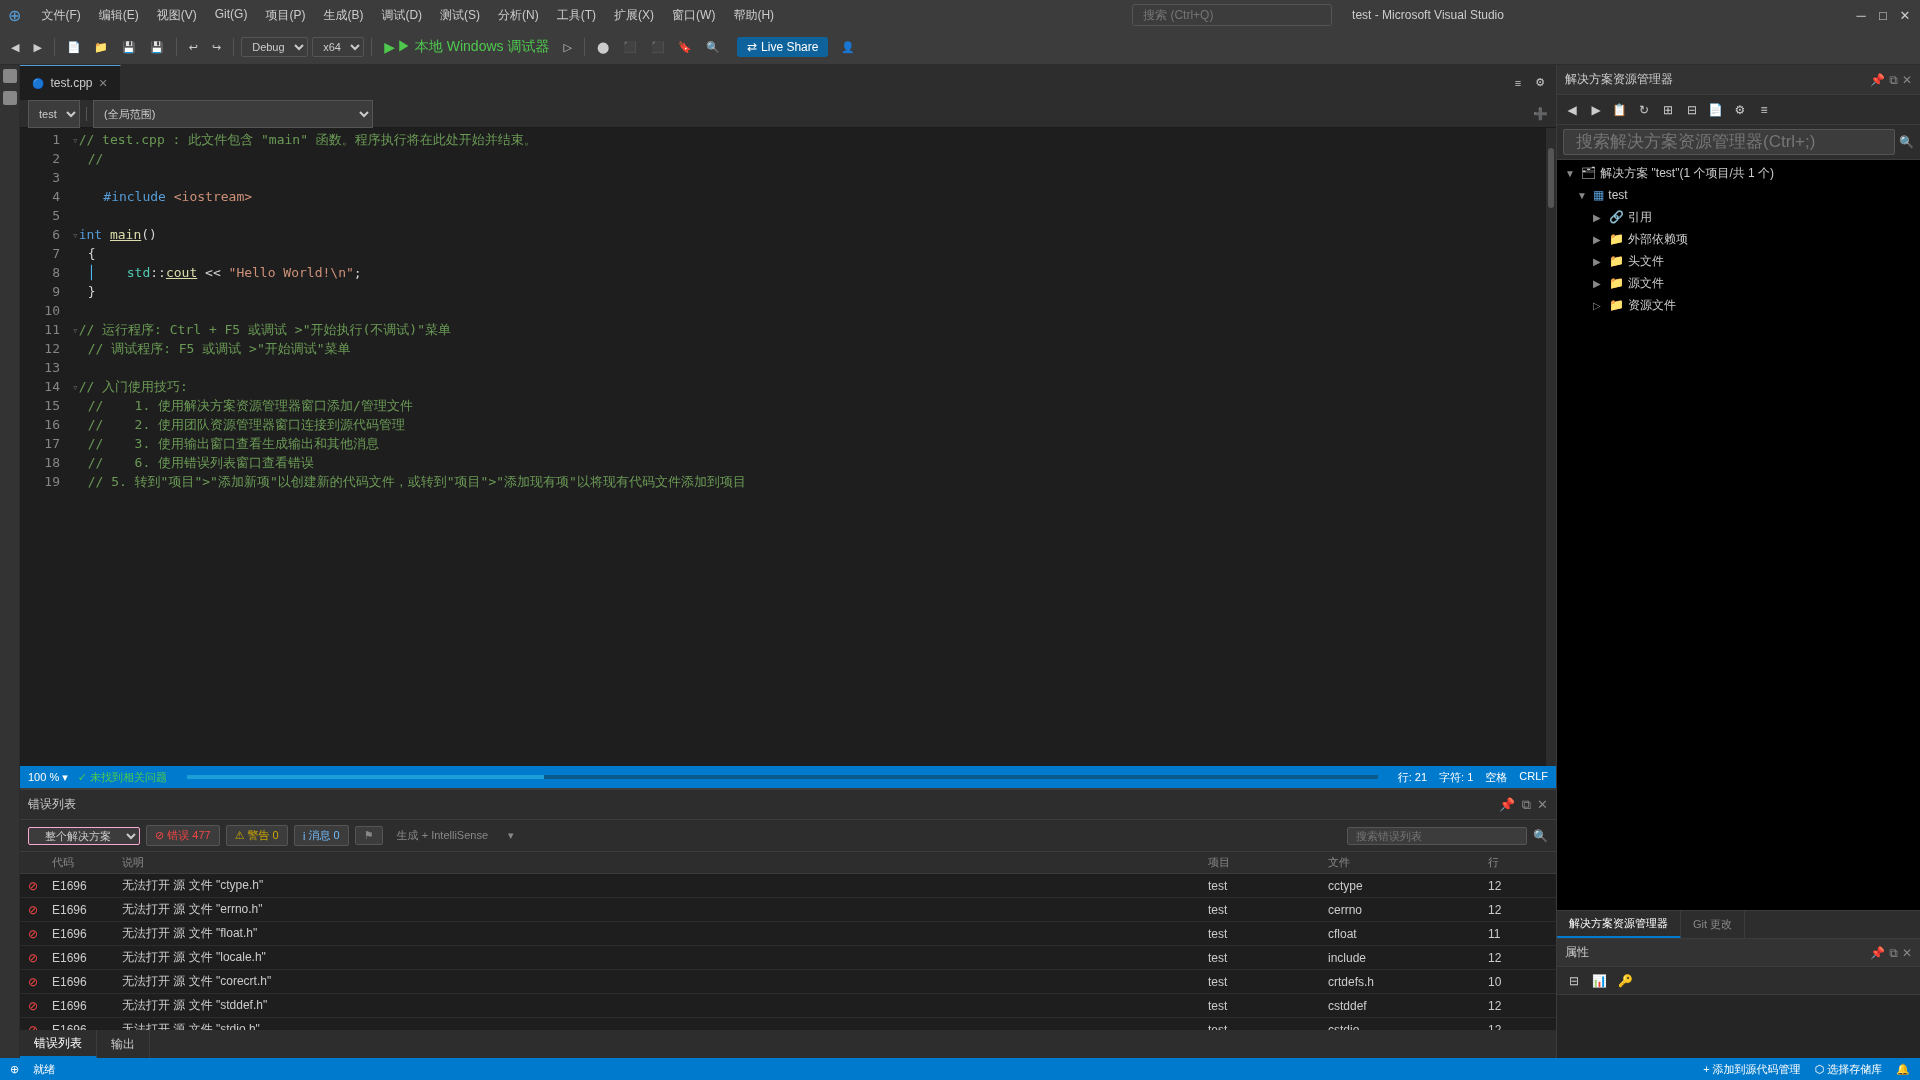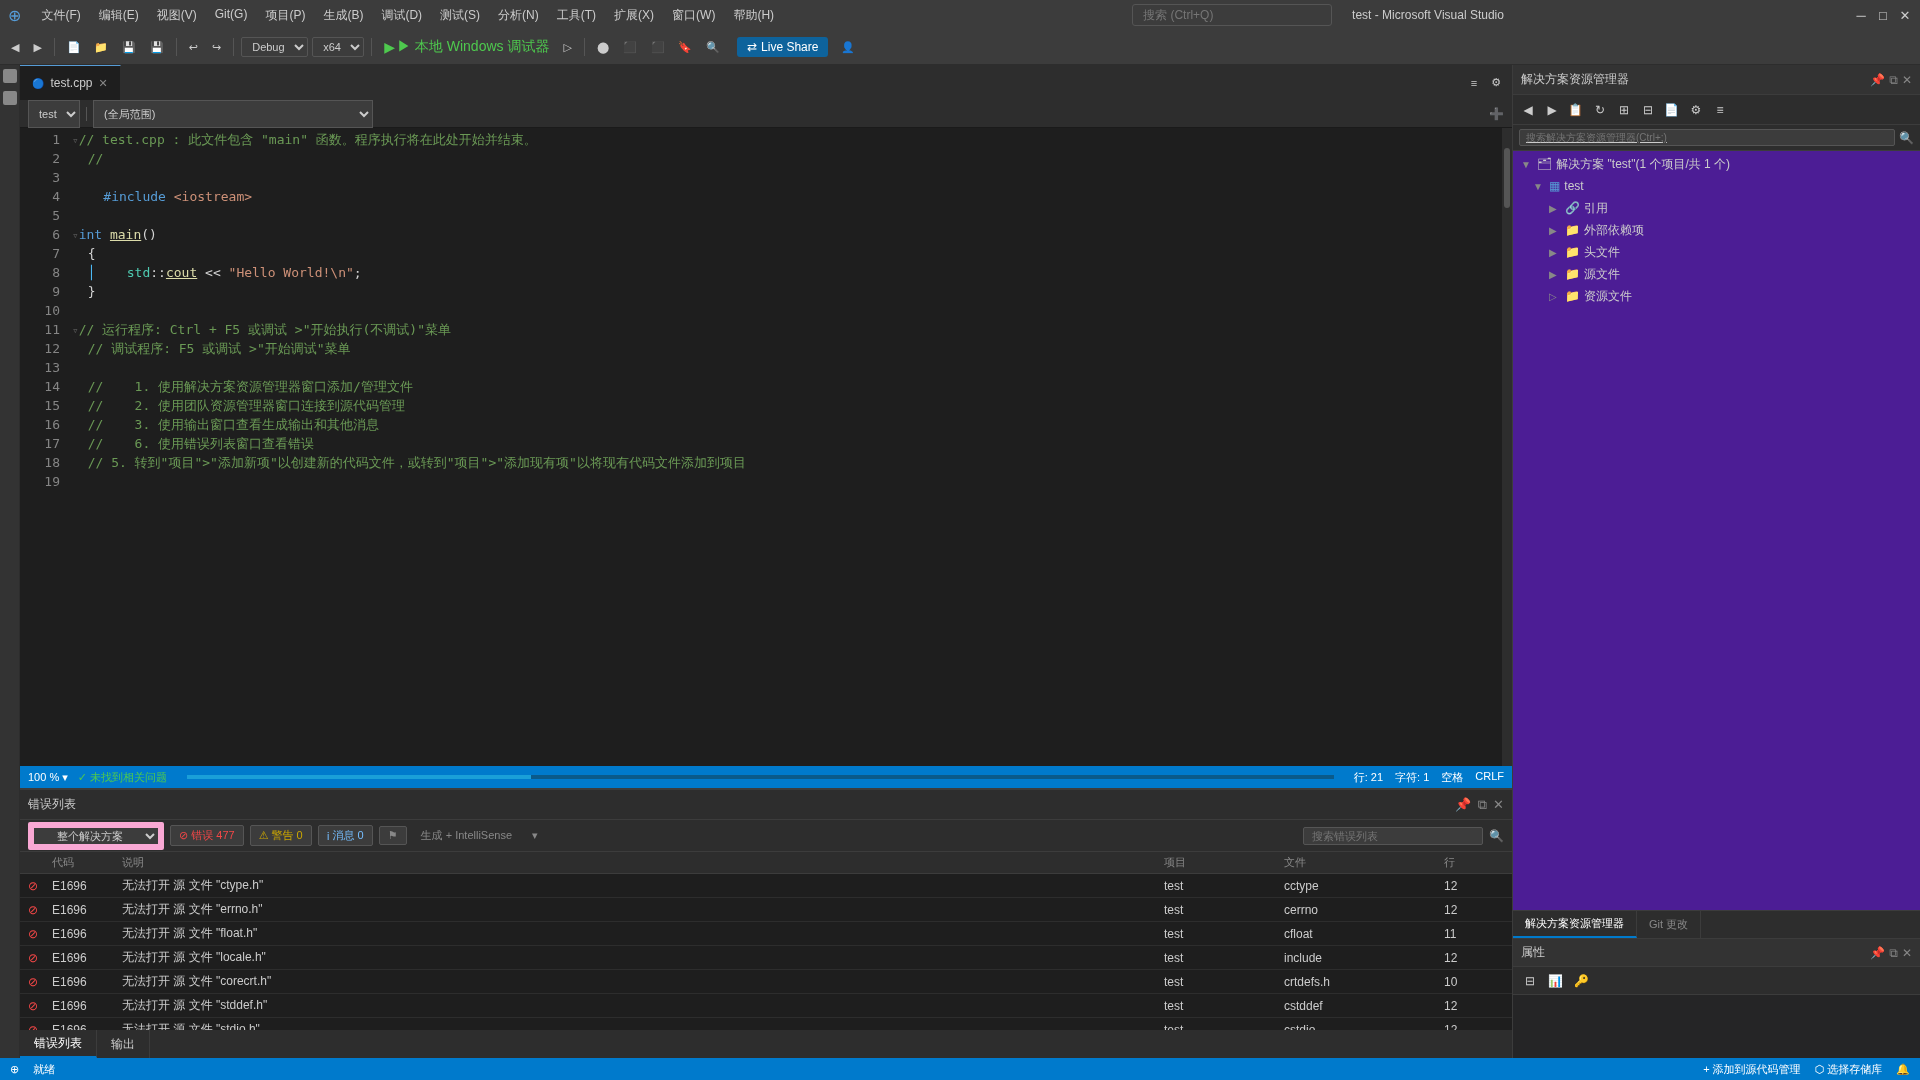--- a/index.html
+++ b/index.html
@@ -312,23 +312,23 @@
       height: 32px;
       display: flex;
       align-items: center;
       padding: 0 8px;
       gap: 6px;
       border-bottom: 1px solid #3c3c3c;
       flex-shrink: 0;
     }
     .err-filter-select {
       background: #3c3c3c;
-      border: 6px solid #f9a8d4;
-      color: #cccccc;
-      padding: 1px 19px;
+      border: 1px solid #f9a8d4;
+      color: #cccccc;
+      padding: 1px 12px;
       font-size: 11px;
       border-radius: 2px;
     }
     .err-badge {
       display: flex;
       align-items: center;
       gap: 3px;
       padding: 2px 8px;
       background: #3c3c3c;
       border: 1px solid #555;
@@ -387,22 +387,22 @@
       color: #cccccc;
       border-right: 1px solid #3c3c3c;
     }
     .error-tab.active {
       color: white;
       border-bottom: 2px solid #007acc;
     }
 
     
     .side-panel {
-      width: 408px;
-      background: #4c1d95;
+      width: 364px;
+      background: #000000;
       display: flex;
       flex-direction: column;
       border-left: 1px solid #3c3c3c;
       flex-shrink: 0;
     }
     .side-panel-header {
       background: #333333;
       height: 30px;
       display: flex;
       align-items: center;
@@ -435,26 +435,25 @@
       justify-content: center;
       cursor: pointer;
       border-radius: 2px;
       font-size: 12px;
       color: #cccccc;
     }
     .side-search {
       background: #3c3c3c;
       border: 1px solid #555;
       color: #cccccc;
-      padding: 2px 6px;
-      font-size: 10px;
+      padding: 2px 12px;
+      font-size: 17px;
       width: 200px;
       border-radius: 2px;
       margin: 4px 8px;
-      text-decoration: underline;
     }
     .tree-container {
       flex: 1;
       overflow: hidden;
       padding: 2px 0;
     }
     .tree-item {
       display: flex;
       align-items: center;
       height: 22px;
@@ -663,20 +662,21 @@
         <div class="code-line">    <span class="kw">#include</span> <span class="str">&lt;iostream&gt;</span></div>
         <div class="code-line"></div>
         <div class="code-line"><span style="color:#555;font-size:11px;">▿</span><span class="kw">int</span> <span class="fn">main</span><span class="punc">()</span></div>
         <div class="code-line">  <span class="punc">{</span></div>
         <div class="code-line">  <span style="color:#4fc1ff;">│</span>    <span class="type">std</span><span class="punc">::</span><span class="fn">cout</span> <span class="punc">&lt;&lt;</span> <span class="str">"Hello World!\n"</span><span class="punc">;</span></div>
         <div class="code-line">  <span class="punc">}</span></div>
         <div class="code-line"></div>
         <div class="code-line"><span style="color:#555;font-size:11px;">▿</span><span class="comment">// 运行程序: Ctrl + F5 或调试 &gt;"开始执行(不调试)"菜单</span></div>
         <div class="code-line">  <span class="comment">// 调试程序: F5 或调试 &gt;"开始调试"菜单</span></div>
         <div class="code-line"></div>
+        <div class="code-line"><span style="color:#555;font-size:11px;">▿</span><span class="comment">// 入门使用技巧:</span></div>
         <div class="code-line">  <span class="comment">//    1. 使用解决方案资源管理器窗口添加/管理文件</span></div>
         <div class="code-line">  <span class="comment">//    2. 使用团队资源管理器窗口连接到源代码管理</span></div>
         <div class="code-line">  <span class="comment">//    3. 使用输出窗口查看生成输出和其他消息</span></div>
         <div class="code-line">  <span class="comment">//    6. 使用错误列表窗口查看错误</span></div>
         <div class="code-line">  <span class="comment" style="max-width:700px;overflow:hidden;display:inline-block;white-space:nowrap;">//    5. 转到"项目"&gt;"添加新项"以创建新的代码文件，或转到"项目"&gt;"添加现有项"以将现有代码文件添加到项目</span></div>
       </div>
       <div class="scrollbar-v">
         <div class="scroll-thumb"></div>
       </div>
     </div>

